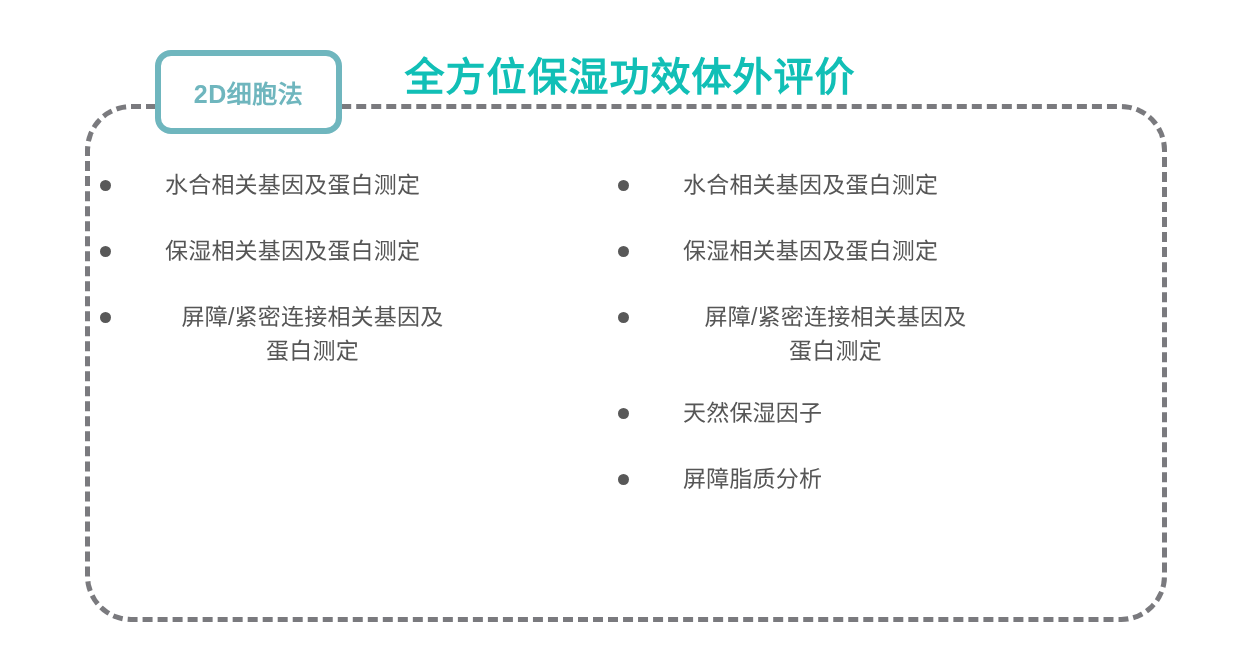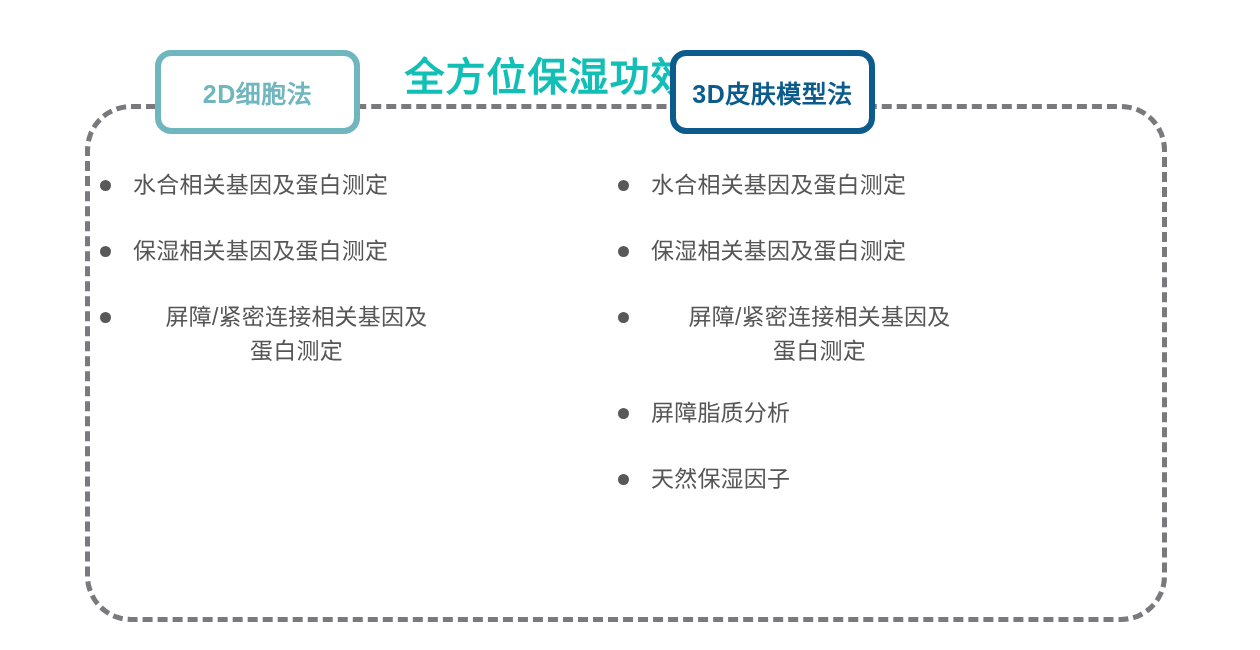--- a/index.html
+++ b/index.html
@@ -49,21 +49,21 @@
     border: 5px dashed #7a7a7e;
     border-radius: 46px;
     background: transparent;
   }
 
   
   .method-pill {
     position: absolute;
     top: 50px;
     box-sizing: border-box;
-    width: 205px;
+    width: 187px;
     height: 84px;
     border-radius: 16px;
     background: #ffffff;
     display: flex;
     align-items: center;
     justify-content: center;
     font-size: 25px;
     font-weight: 700;
     letter-spacing: 0.5px;
     white-space: nowrap;
@@ -87,20 +87,21 @@
     padding: 0;
     list-style: none;
   }
   .list-2d { left: 100px; width: 360px; }
   .list-3d { left: 618px; width: 370px; }
 
   .bullet-item {
     display: flex;
     align-items: flex-start;
     margin-bottom: 32px;
+    gap: 32px;
   }
   .bullet-item:last-child { margin-bottom: 0; }
 
   .bullet-dot {
     flex: 0 0 auto;
     width: 11px;
     height: 11px;
     border-radius: 50%;
     background: #585858;
     margin-top: 12px;
@@ -138,41 +139,38 @@
       <span class="bullet-dot"></span>
       <span class="bullet-text">保湿相关基因及蛋白测定</span>
     </li>
     <li class="bullet-item wrapped">
       <span class="bullet-dot"></span>
       <span class="bullet-text" style="white-space: pre-line;">屏障/紧密连接相关基因及
 蛋白测定</span>
     </li>
   </ul>
 
-  <div class="method-pill pill-3d">
-    <span>3D皮肤模型法</span>
-  </div>
 
   <ul class="bullet-list list-3d">
     <li class="bullet-item">
       <span class="bullet-dot"></span>
       <span class="bullet-text">水合相关基因及蛋白测定</span>
     </li>
     <li class="bullet-item">
       <span class="bullet-dot"></span>
       <span class="bullet-text">保湿相关基因及蛋白测定</span>
     </li>
     <li class="bullet-item wrapped">
       <span class="bullet-dot"></span>
       <span class="bullet-text" style="white-space: pre-line;">屏障/紧密连接相关基因及
 蛋白测定</span>
     </li>
     <li class="bullet-item">
       <span class="bullet-dot"></span>
-      <span class="bullet-text">屏障脂质分析</span>
+      <span class="bullet-text">天然保湿因子</span>
     </li>
     <li class="bullet-item">
       <span class="bullet-dot"></span>
-      <span class="bullet-text">天然保湿因子</span>
+      <span class="bullet-text">屏障脂质分析</span>
     </li>
   </ul>
 
 </div>
 
 </body></html>

